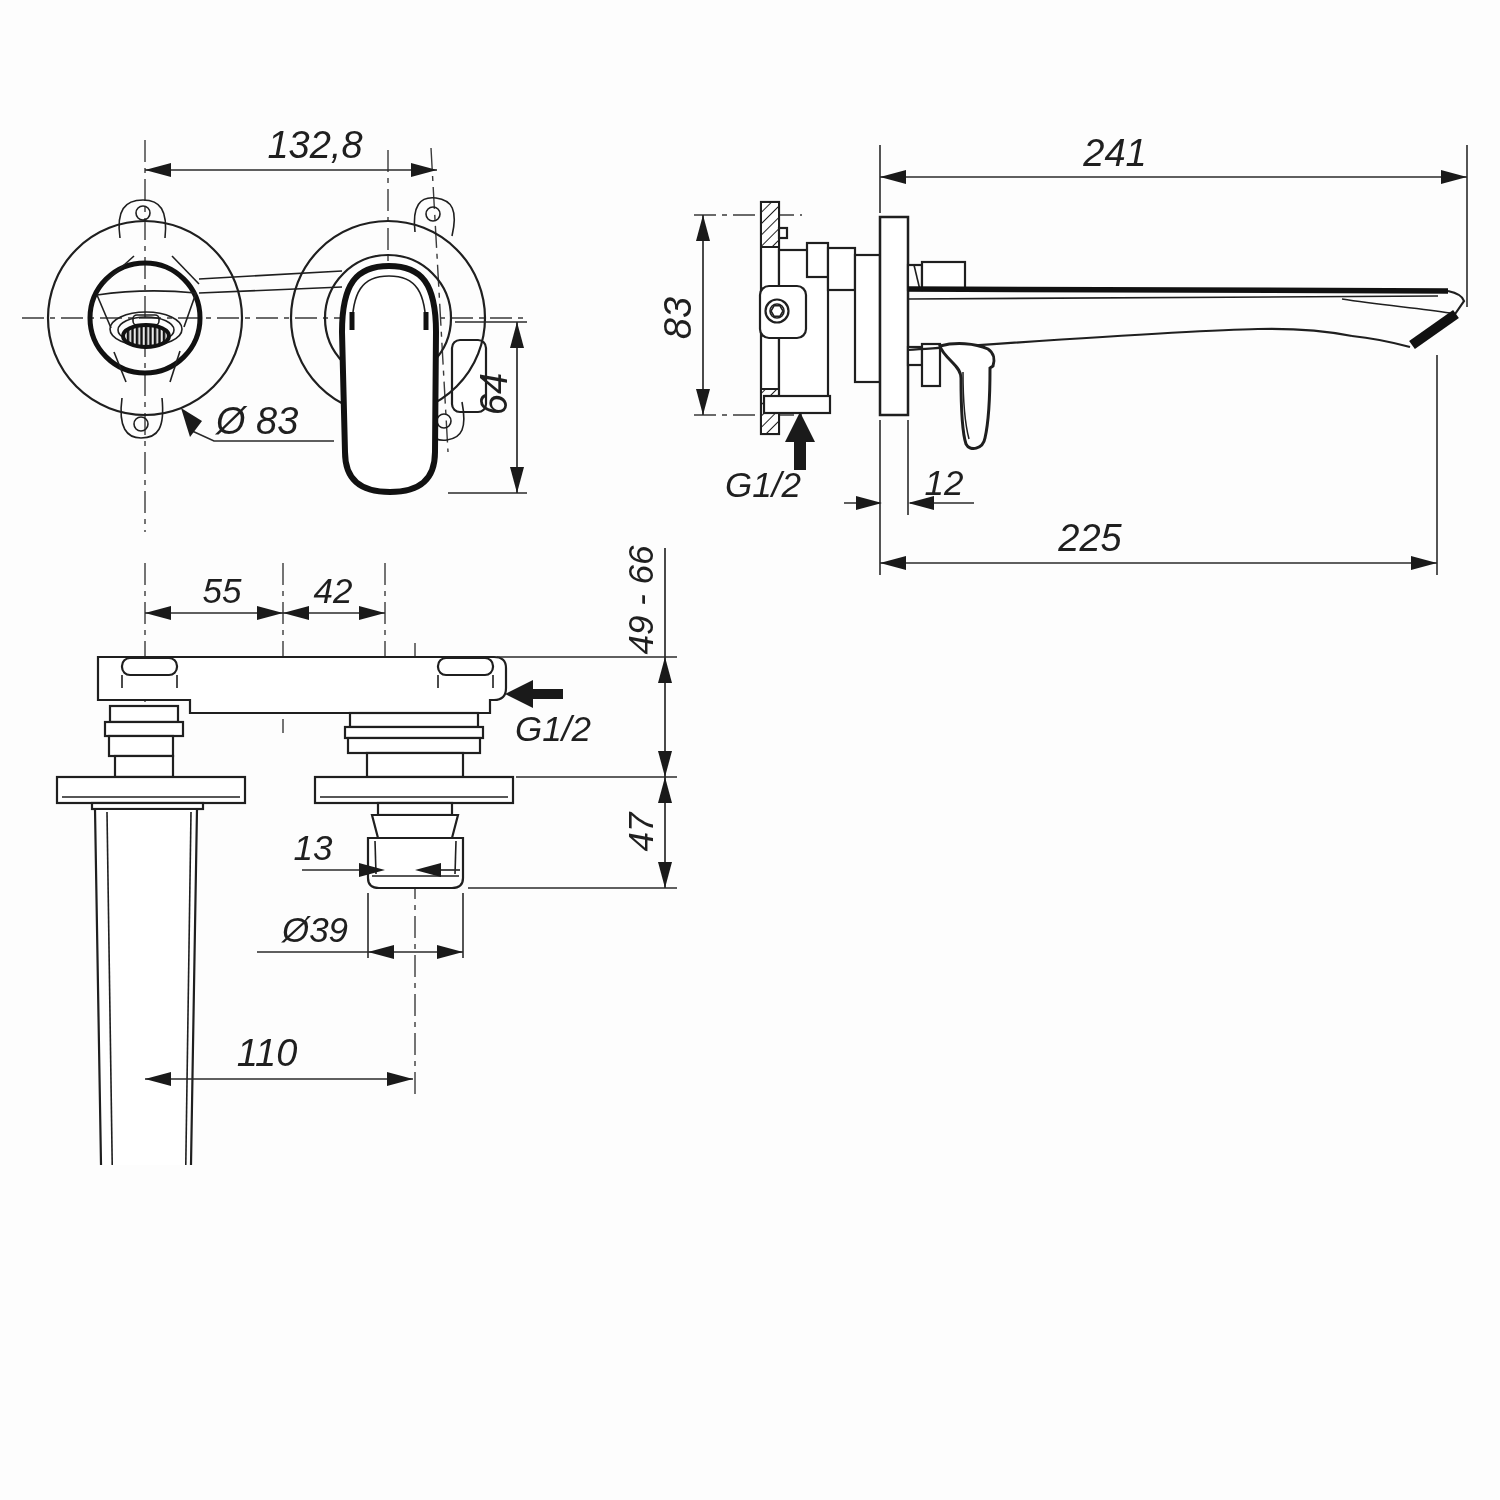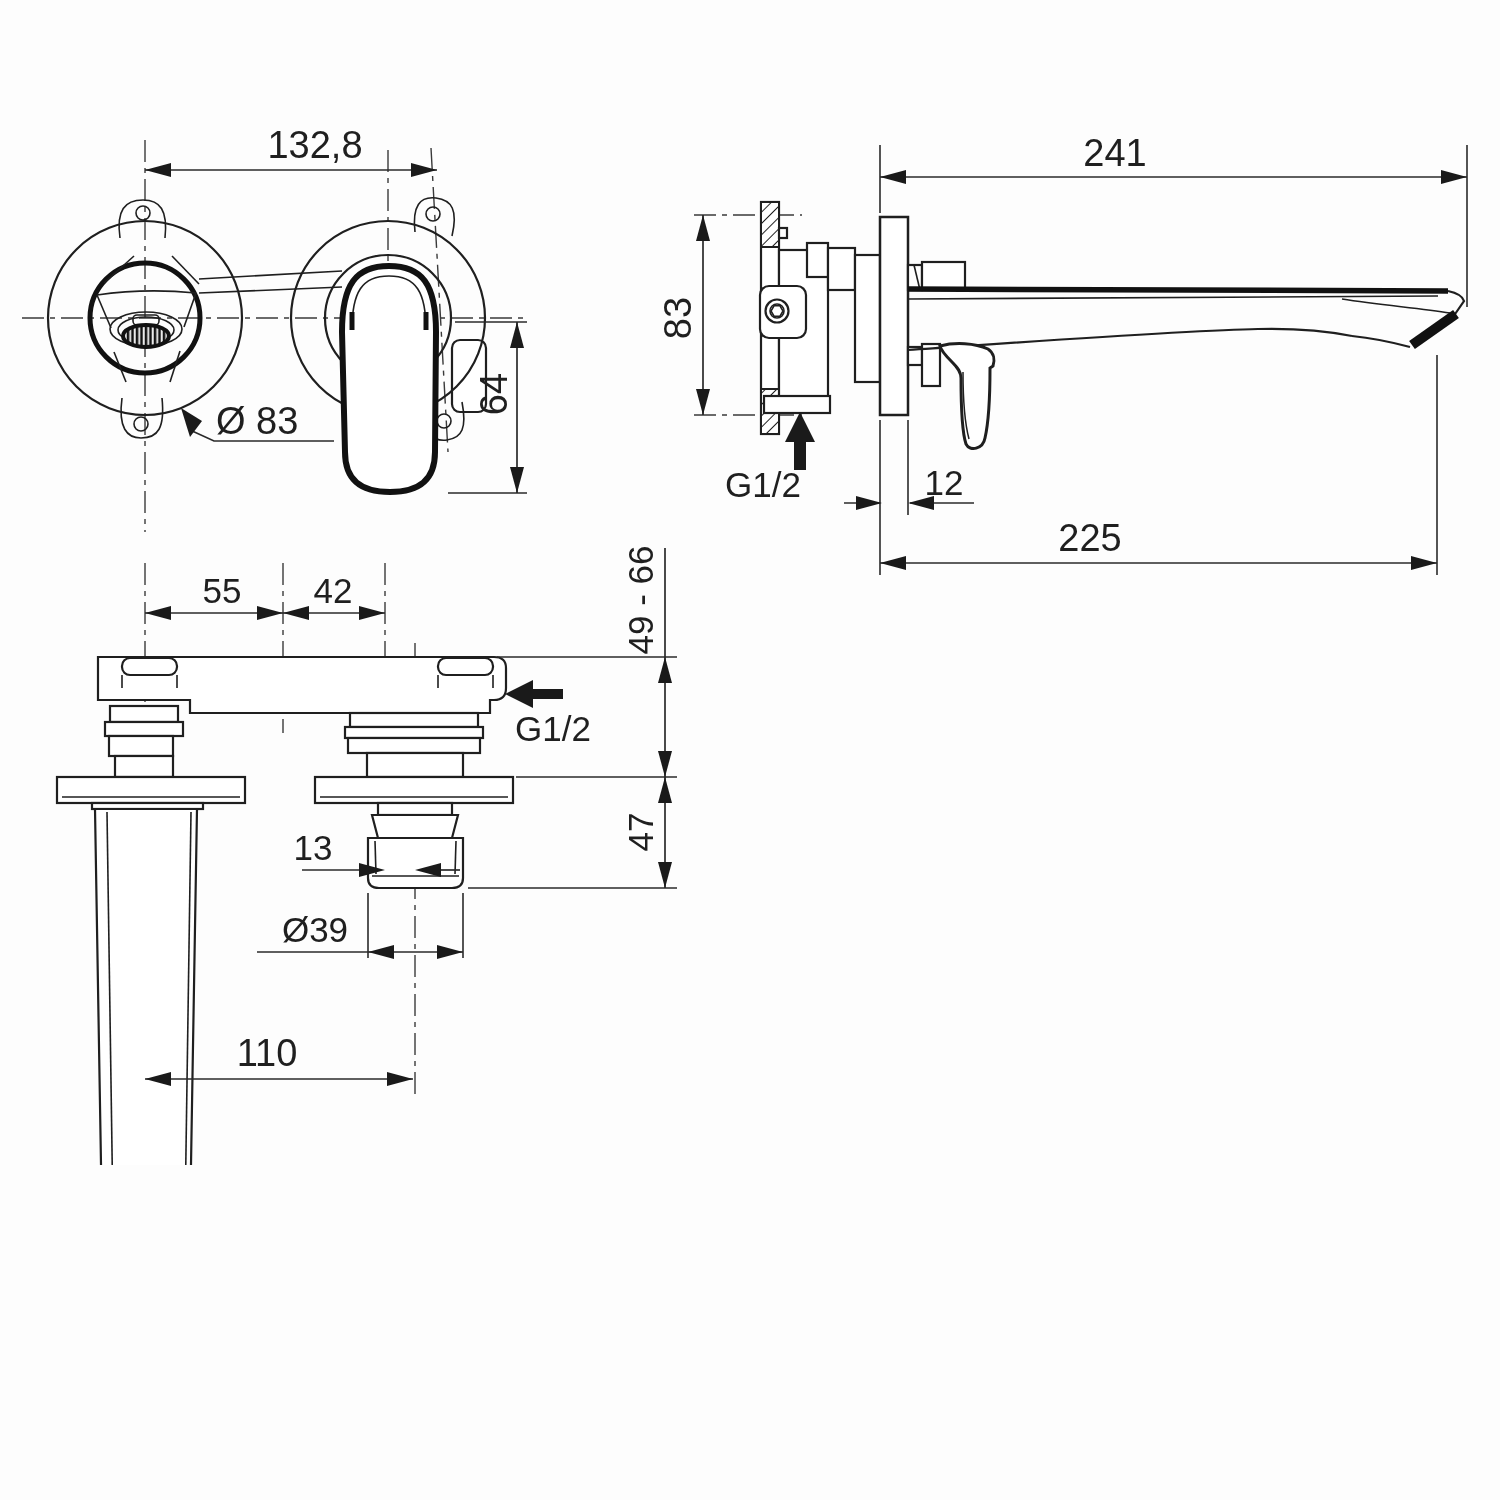--- a/index.html
+++ b/index.html
@@ -1,16 +1,16 @@
 <!DOCTYPE html>
 <html><head>
 <meta charset="utf-8">
 <style>
   html,body{margin:0;padding:0;background:#fdfdfd;}
-  .stage{width:1500px;height:1165px;position:relative;font-family:"Liberation Sans",sans-serif;}
+  .stage{width:1500px;height:1165px;position:relative;font-family:"Liberation Sans",sans-serif;font-style:italic;}
   svg{display:block;}
   text{fill:#1f1f1f;font-family:"Liberation Sans",sans-serif;}
   .dimtxt{font-size:38px;}
   .dimtxt-s{font-size:35px;}
   .outline{fill:#ffffff;stroke:#1f1f1f;stroke-width:2.2;}
   .outline-nf{fill:none;stroke:#1f1f1f;stroke-width:2.2;}
   .thin{fill:none;stroke:#1f1f1f;stroke-width:1.6;}
   .bold{fill:none;stroke:#111;stroke-width:5.5;}
   .dim{stroke:#2a2a2a;stroke-width:1.7;fill:none;}
   .ext{stroke:#2a2a2a;stroke-width:1.6;fill:none;}

